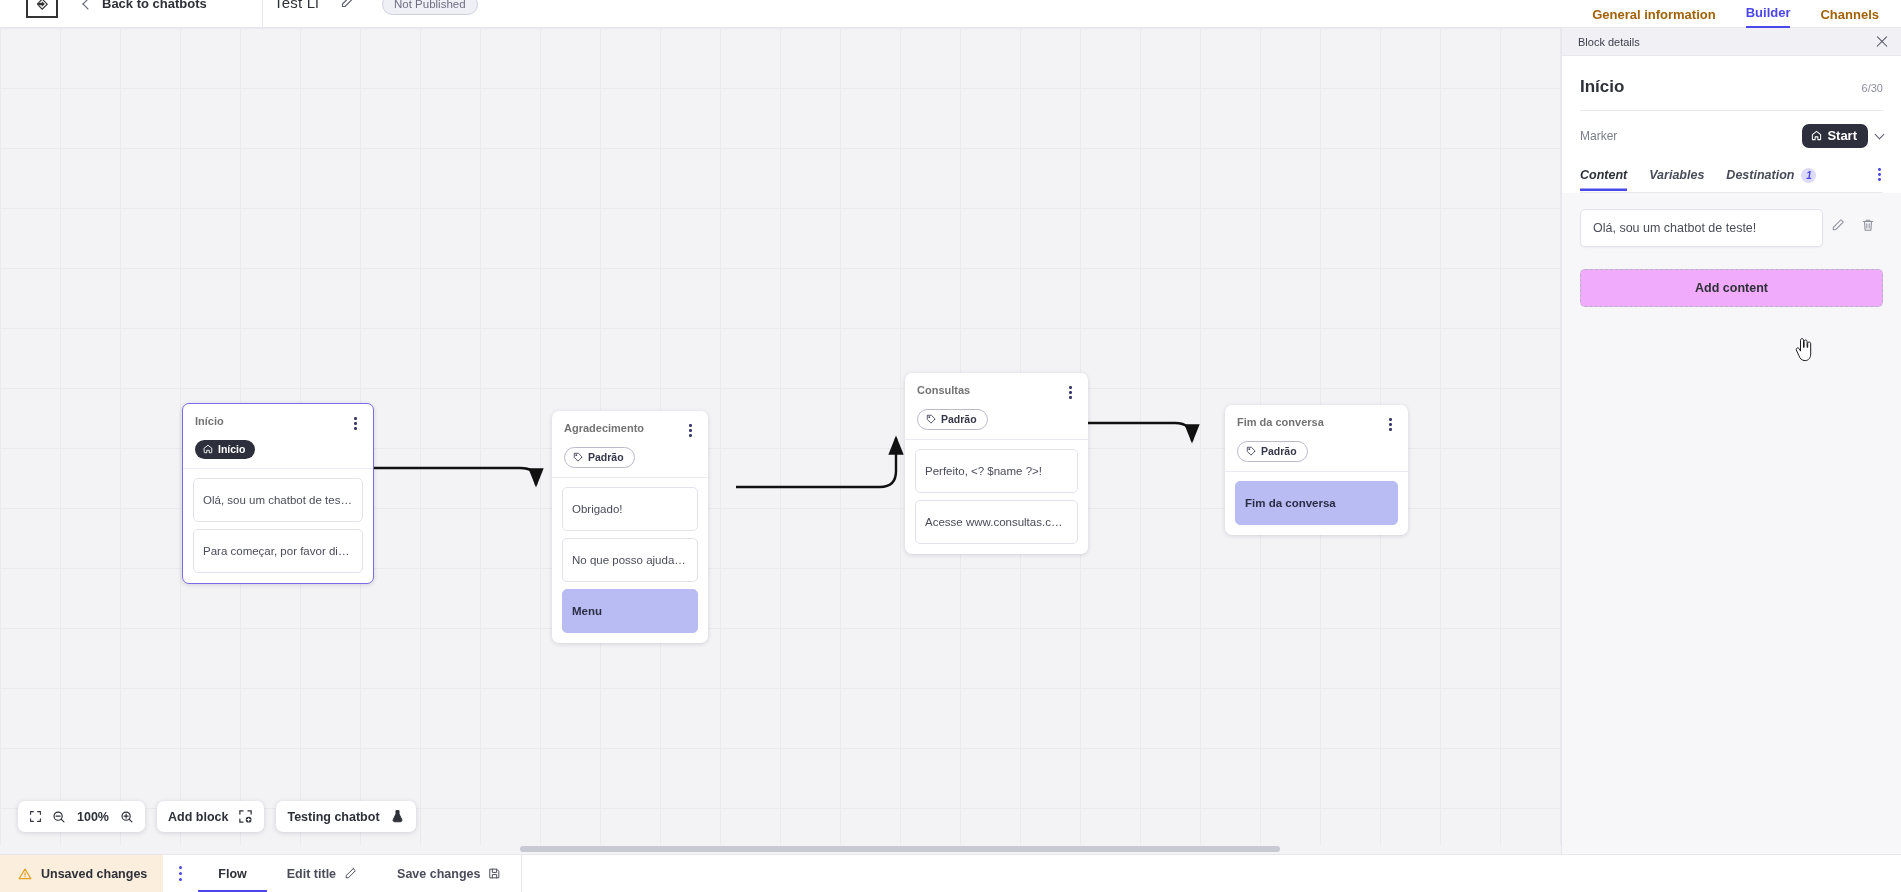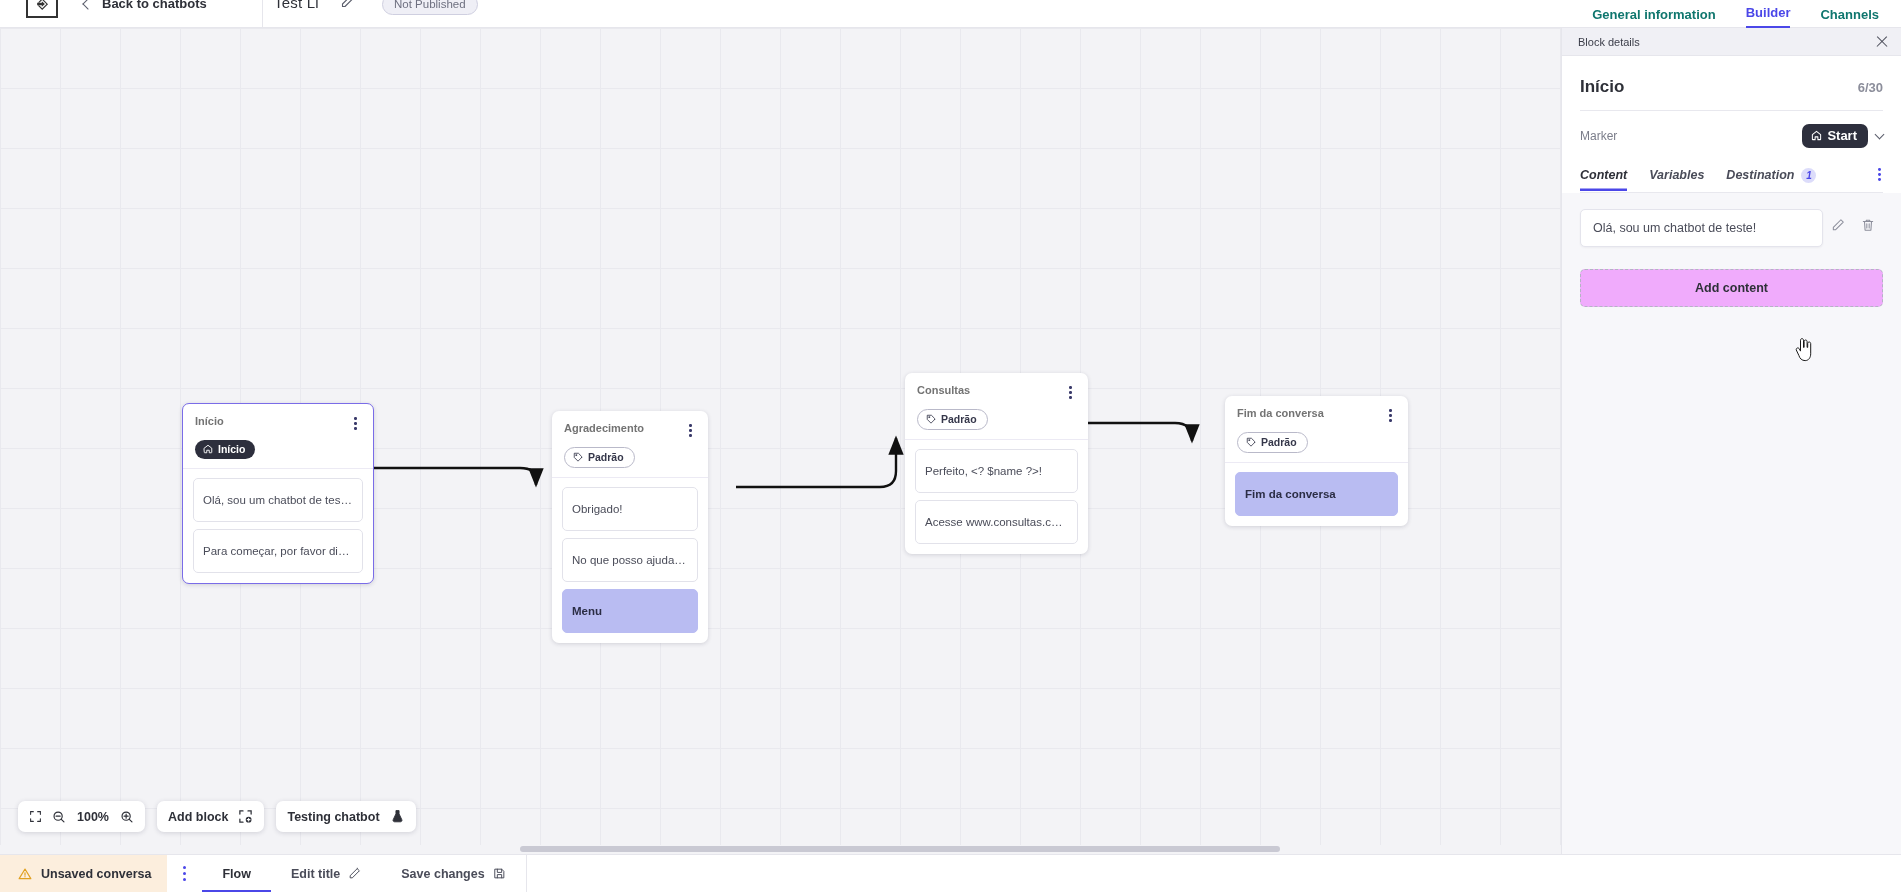--- a/index.html
+++ b/index.html
@@ -42,21 +42,21 @@
     position: absolute; left: 382px; top: -6px;
     border: 1px solid #cfcfe0; border-radius: 11px;
     background: #efeff6; color: #6e7080; font-size: 11.5px;
     padding: 3px 11px 4px;
   }
 
   .tabs-top {
     position: absolute; right: 22px; top: -6px;
     display: flex; gap: 30px; align-items: flex-end; height: 34px;
   }
-  .tt { font-size: 13px; font-weight: 700; color: #0f766e; cursor: pointer; padding-bottom: 6px; white-space: nowrap; }
+  .tt { font-size: 13px; font-weight: 700; color: #a16207; cursor: pointer; padding-bottom: 6px; white-space: nowrap; }
   .tt.active { color: #4b47e8; border-bottom: 2.5px solid #4b47e8; }
 
   
   .canvas {
     position: absolute; left: 0; top: 28px; width: 1561px; height: 826px;
     background:
       repeating-linear-gradient(to right, #e9e9ee 0 1px, transparent 1px 60px),
       repeating-linear-gradient(to bottom, #e9e9ee 0 1px, transparent 1px 60px),
       #f3f3f6;
     overflow: hidden;
@@ -149,21 +149,21 @@
   }
   .x-btn:before { transform: rotate(45deg); }
   .x-btn:after { transform: rotate(-45deg); }
 
   .panel-inner { background: #fff; flex: 0 0 auto; padding: 0 18px; }
   .panel-title-row {
     display: flex; align-items: baseline; justify-content: space-between;
     padding: 21px 0 13px; border-bottom: 1px solid #e8e8ee;
   }
   .panel-title { font-size: 17px; font-weight: 700; color: #2e3038; }
-  .panel-count { font-size: 13px; color: #8c8e9b; font-weight: bold; }
+  .panel-count { font-size: 11px; color: #8c8e9b; }
   .marker-row { display: flex; align-items: center; justify-content: space-between; padding: 13px 0 10px; }
   .marker-lbl { font-size: 12px; color: #7b7d8a; }
   .marker-right { display: flex; align-items: center; gap: 8px; }
   .start-pill {
     display: inline-flex; align-items: center; gap: 5px;
     background: #2d2f3d; color: #fff; font-size: 13px; font-weight: 700;
     border-radius: 7px; padding: 4px 11px 4.5px 9px; cursor: pointer;
   }
   .chev-d { width: 7px; height: 7px; border-right: 1.5px solid #5a5d6b; border-bottom: 1.5px solid #5a5d6b; transform: rotate(45deg); margin-top: -3px; cursor: pointer; }
 
@@ -307,21 +307,21 @@
         <span>Padrão</span>
       </span>
     </div>
     <div class="node-sep"></div>
     <div class="node-body">
       <div class="chip">Perfeito, &lt;? $name ?&gt;!</div>
       <div class="chip">Acesse www.consultas.com par...</div>
     </div>
   </div>
 
-  <div class="node" style="left:1225px; top:368px; width:183px;">
+  <div class="node" style="left:1225px; top:377px; width:183px;">
     <div class="node-head">
       <div class="node-title-row">
         <span class="node-title">Fim da conversa</span>
         <span class="kebab">
             <i></i>
             <i></i>
             <i></i>
           </span>
       </div>
       <span class="tag-light">
@@ -456,21 +456,21 @@
     <path d="M5.5 2.2c0-.9.7-1.6 1.5-1.6s1.5.7 1.5 1.6v7.2h.6V3.6c0-.9.7-1.6 1.5-1.6s1.5.7 1.5 1.6v5.8h.6V5.6c0-.9.7-1.6 1.5-1.6s1.5.7 1.5 1.6v10.2c0 3.9-2.2 6.8-5.5 6.8-3.4 0-5.4-2.1-6.3-5.1L1.3 12c-.3-.9.2-1.7 1-2 .8-.3 1.6.1 2 .9l1.2 2.2z" fill="#fff" stroke="#1a1a1a" stroke-width="1"></path>
   </svg>
 </div>
 
 <div class="statusbar">
   <div class="unsaved">
     <svg width="14" height="14" viewBox="0 0 24 24" fill="none" stroke="#e0a020" stroke-width="2" stroke-linecap="round" stroke-linejoin="round">
       <path d="M12 3.5L22 20H2L12 3.5z"></path>
         <path d="M12 10v4M12 16.6v.2"></path>
     </svg>
-    <span>Unsaved conversa</span>
+    <span>Unsaved changes</span>
   </div>
 
   <span class="sb-kebab">
       <i></i>
       <i></i>
       <i></i>
     </span>
 
   <div class="sb-item active">
     <span>Flow</span>

